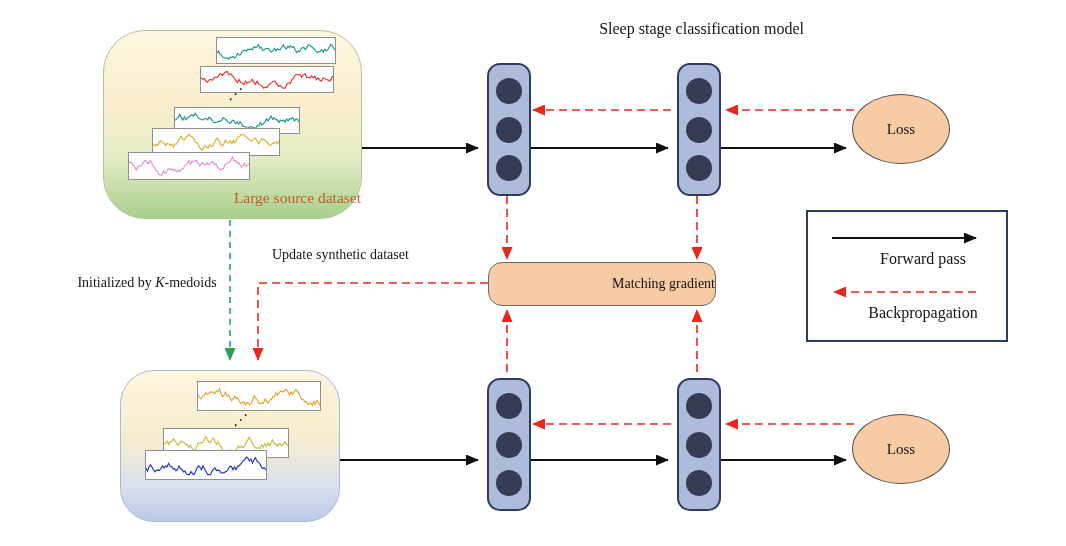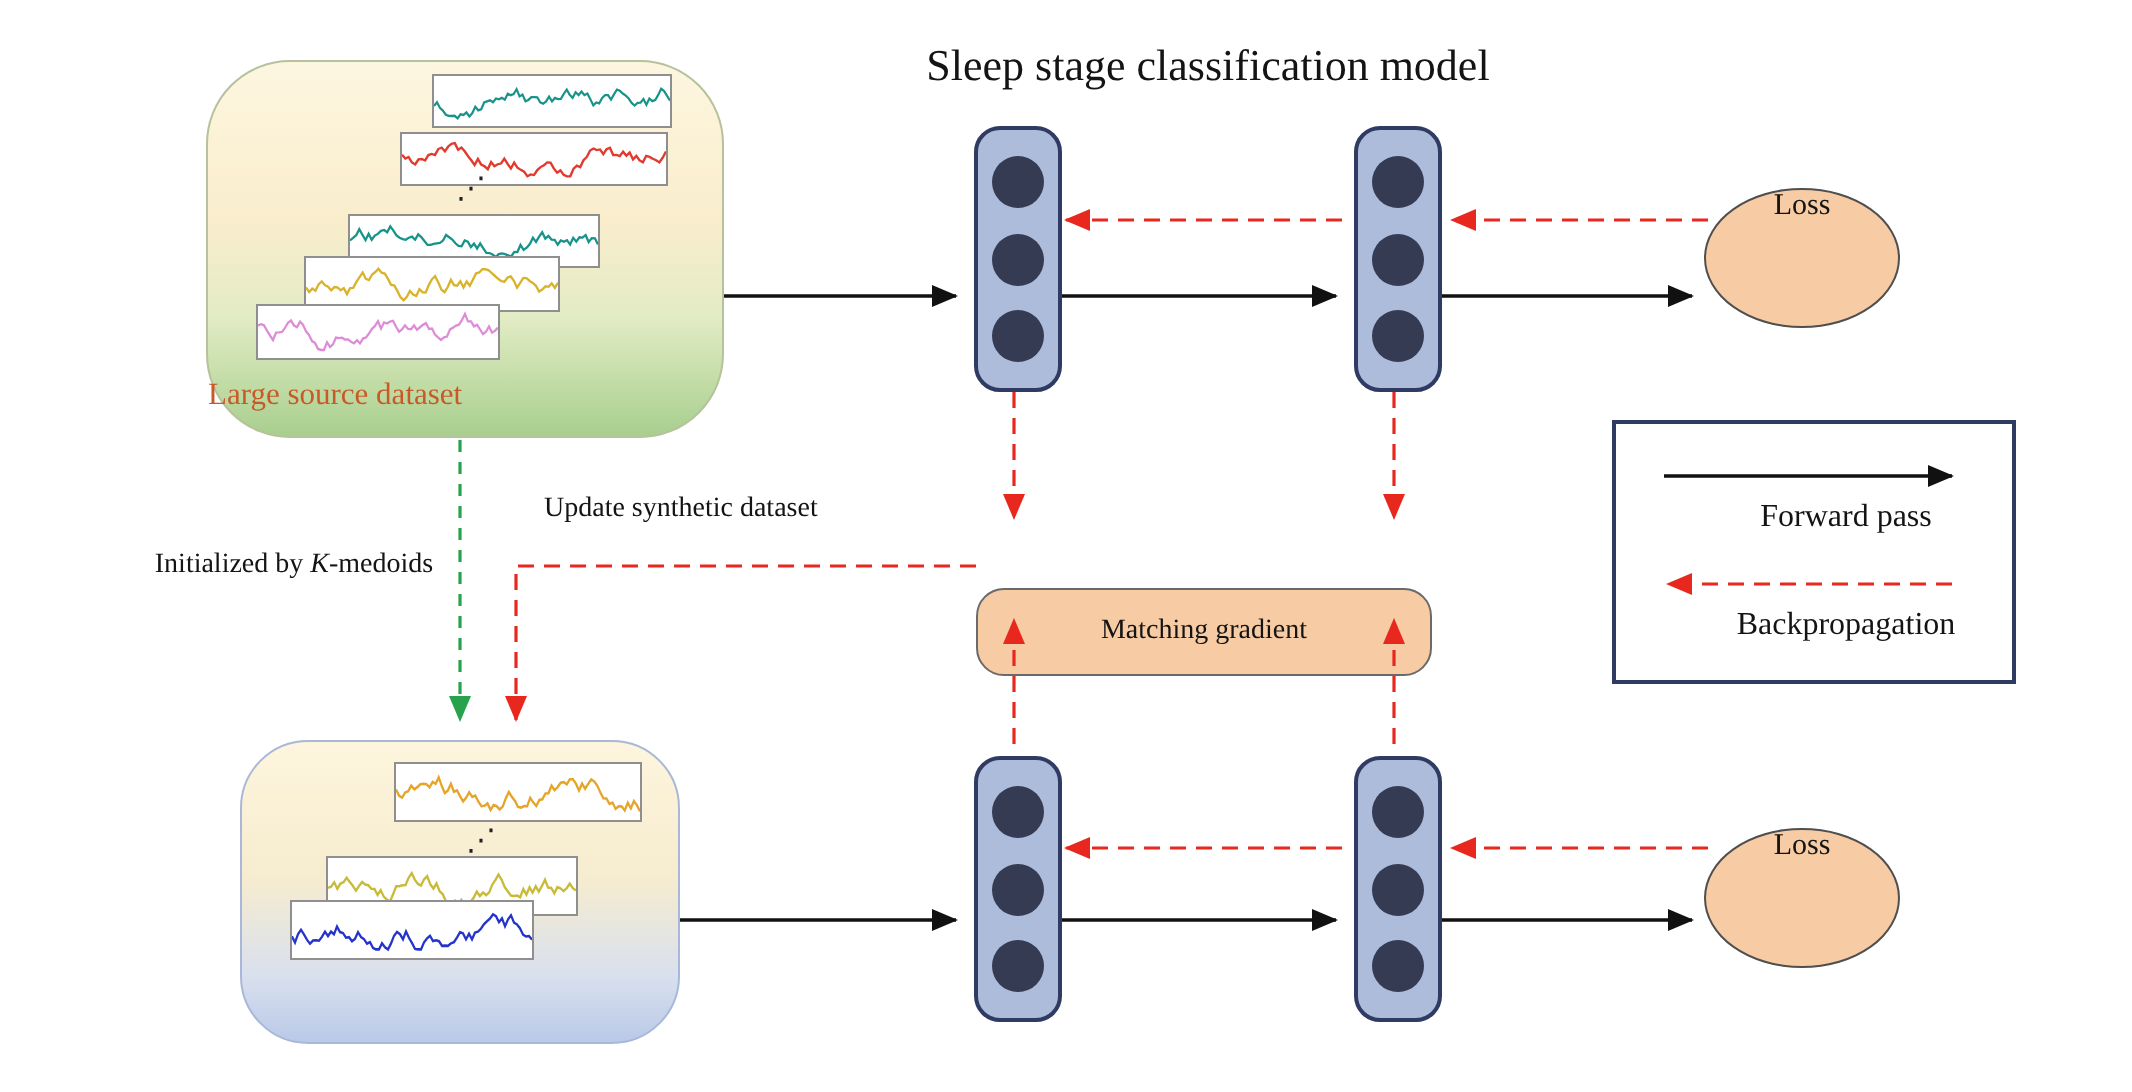--- a/index.html
+++ b/index.html
@@ -6,21 +6,21 @@
   .canvas {
     position: relative;
     width: 1066px; height: 546px;
     background: #ffffff;
     overflow: hidden;
     font-family: "Liberation Serif", serif;
     color: var(--text, #141414);
   }
   .title {
     position: absolute; left: 404px; top: 20px; width: 400px;
-    text-align: center; font-size: 22px; z-index: 6;
+    text-align: right; font-size: 16px; z-index: 6;
   }
 
   
   .dataset { position: absolute; border-radius: 42px; }
   .dataset.src {
     left: 103px; top: 30px; width: 257px; height: 187px;
     border: 1px solid #b6c29b;
     background: linear-gradient(180deg, #fdf6e0 0%, #f9edcc 42%, #e3ecc5 68%, #a8cf8e 100%);
   }
   .dataset.syn {
@@ -32,21 +32,21 @@
   .strip {
     position: absolute; background: #ffffff;
     border: 1px solid #8f8f8f; box-sizing: border-box;
   }
   .strip svg { display: block; width: 100%; height: 100%; }
   .dots {
     position: absolute; font-family: "DejaVu Sans", sans-serif;
     font-size: 15px; color: #222222; line-height: 1;
   }
   .ds-label {
-    position: absolute; left: 0; right: 0; text-align: left;
+    position: absolute; left: 0; right: 0; text-align: right;
     font-size: 15.5px; color: var(--label_orange, #c85a28);
   }
 
   
   .layer {
     position: absolute; width: 40px; height: 129px;
     background: var(--layer_fill, #aebcdb);
     border: 2px solid var(--layer_border, #2f3b63);
     border-radius: 13px; box-sizing: content-box;
     display: flex; flex-direction: column;
@@ -56,33 +56,32 @@
     width: 26px; height: 26px; border-radius: 50%;
     background: var(--neuron, #343b52);
   }
 
   
   .loss {
     position: absolute; width: 96px; height: 68px;
     border-radius: 50%;
     background: var(--loss_fill, #f7cba3);
     border: 1.5px solid var(--loss_border, #4f4f4f);
-    display: flex; align-items: flex-start; justify-content: center;
+    display: flex; align-items: center; justify-content: center;
     font-size: 15px;
   }
 
   
   .matching {
     position: absolute; left: 488px; top: 262px; width: 228px; height: 44px;
     background: var(--matching_fill, #f7cba3);
     border: 1px solid var(--matching_border, #6a6a6a);
     border-radius: 14px; box-sizing: border-box;
-    display: flex; align-items: center; justify-content: center;
+    display: flex; align-items: center; justify-content: flex-end;
     font-size: 14px;
-    margin-top: 32px;
   }
 
   
   .legend {
     position: absolute; left: 806px; top: 210px; width: 202px; height: 132px;
     background: #ffffff;
     border: 2px solid var(--legend_border, #2f3b63);
     box-sizing: border-box;
   }
   .legend-label {

